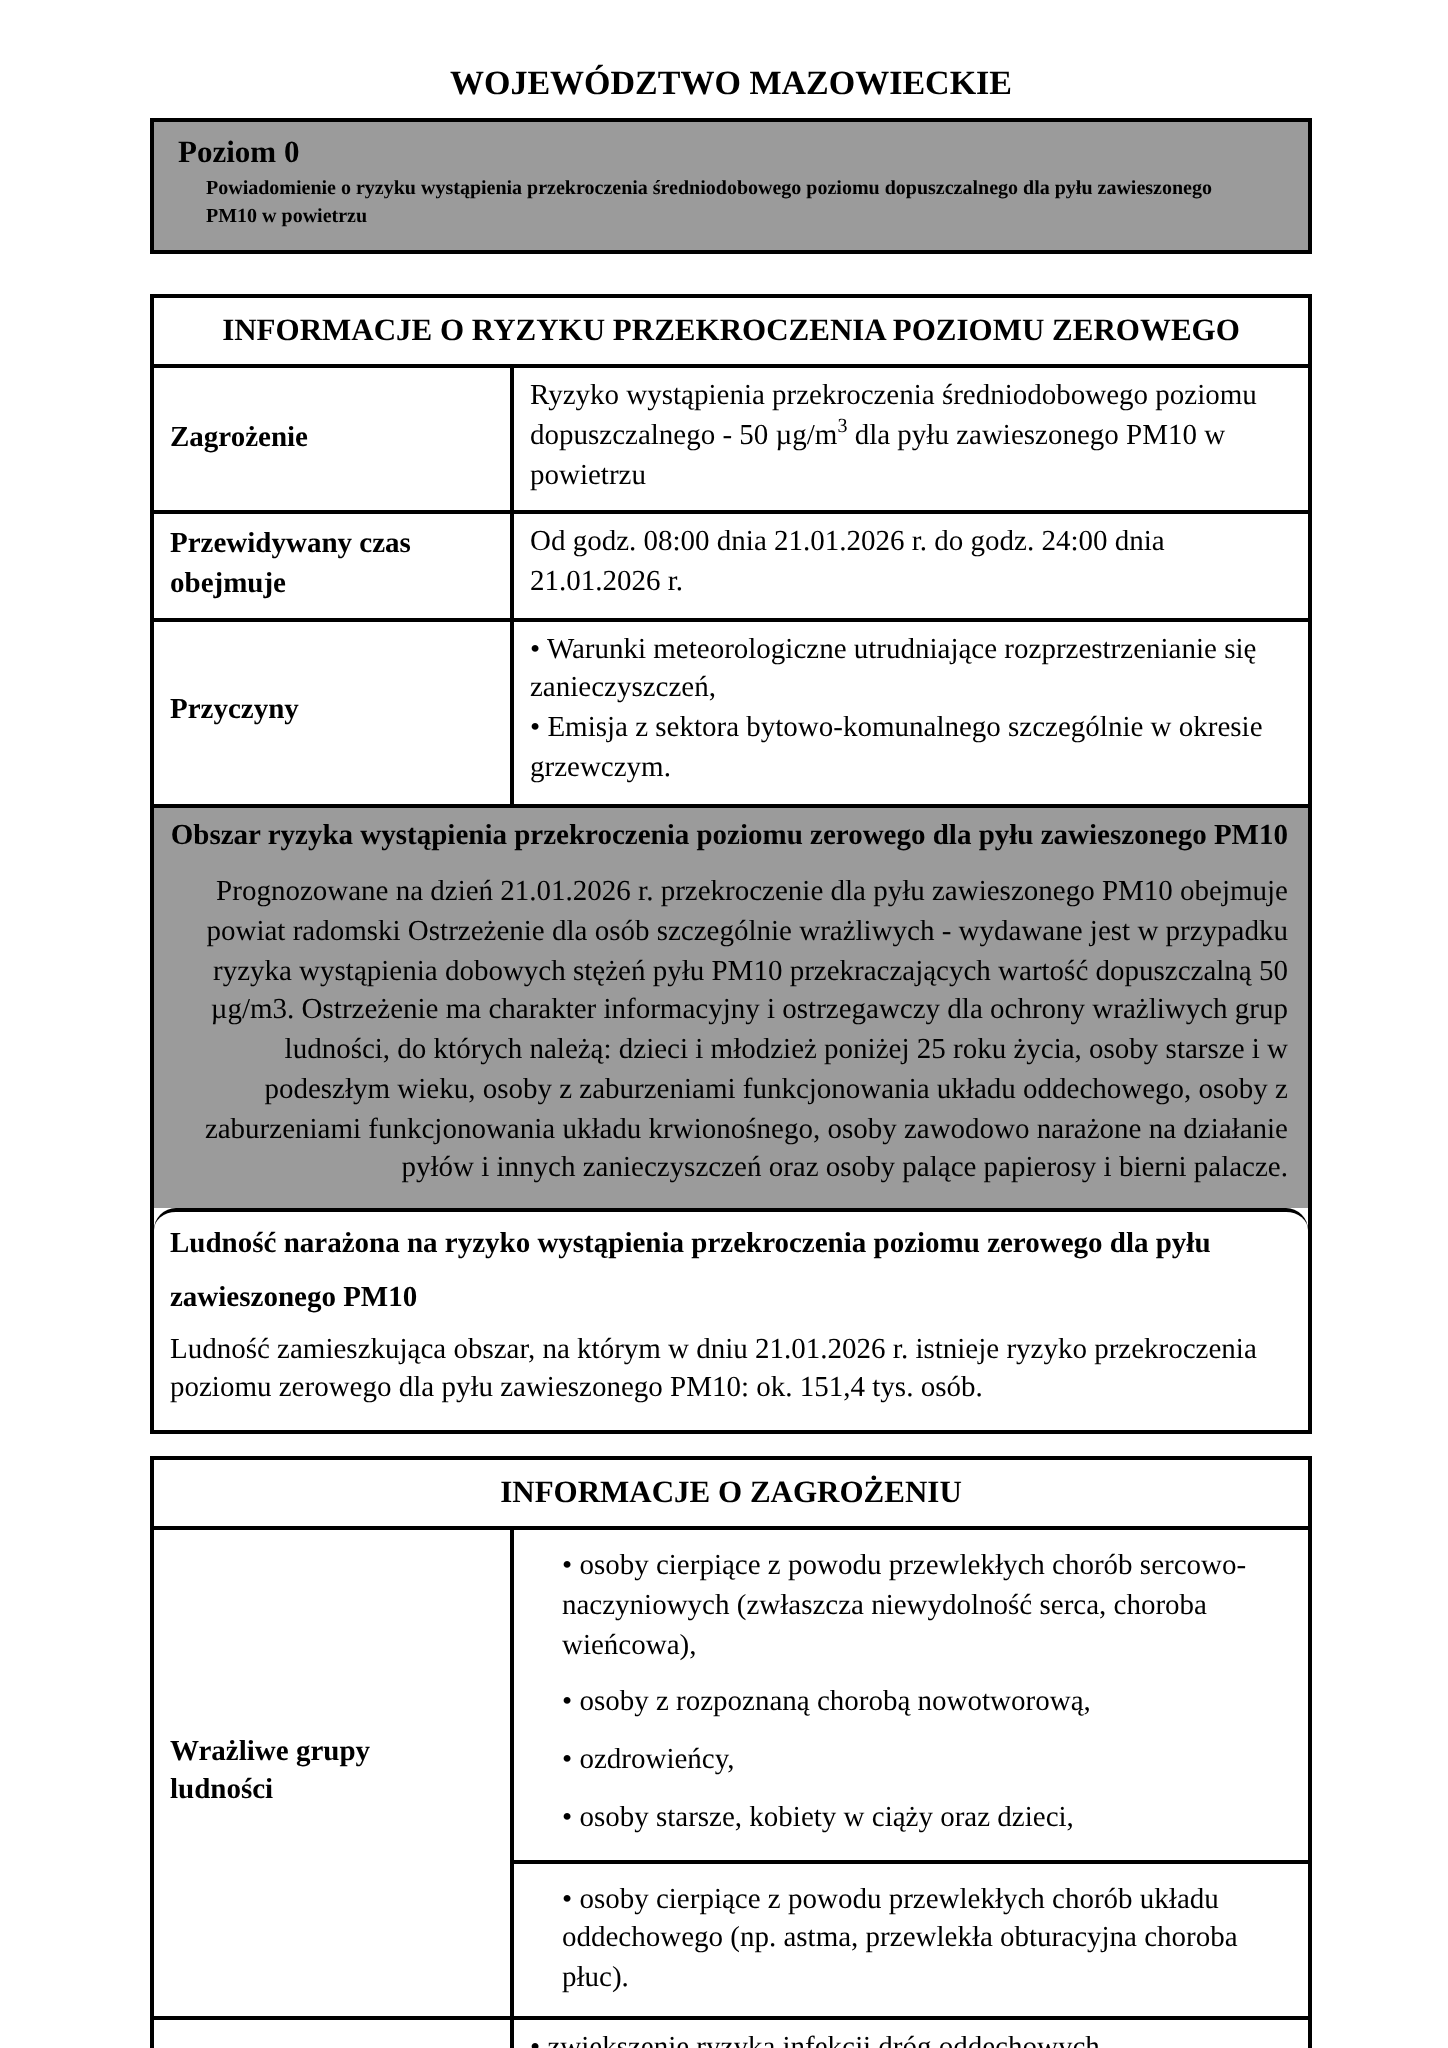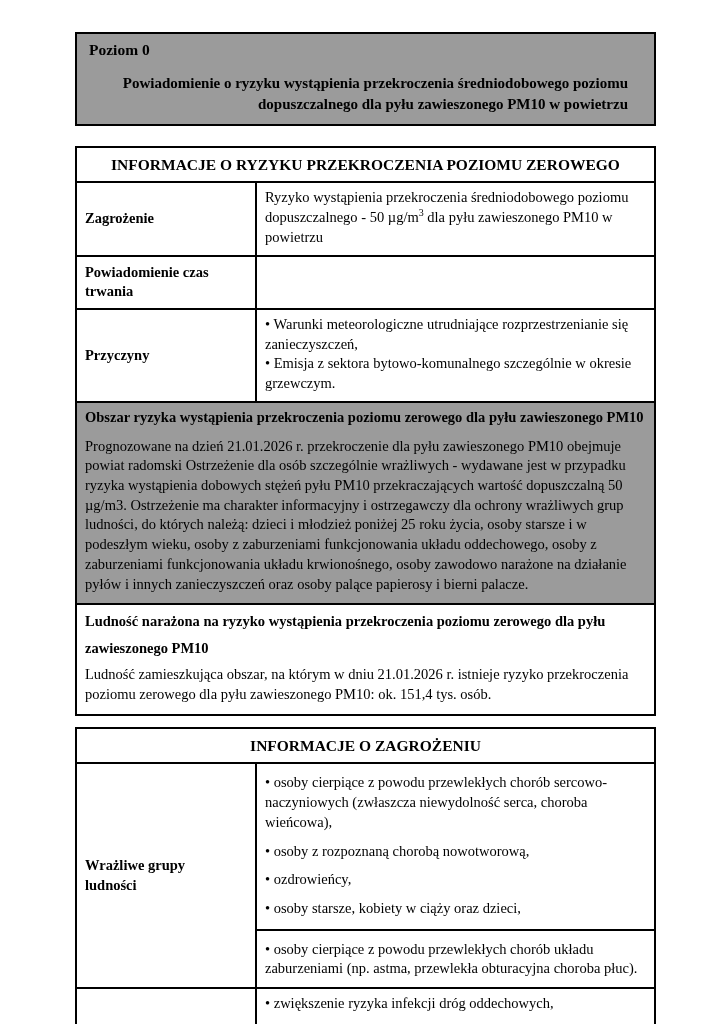--- a/index.html
+++ b/index.html
@@ -8,73 +8,77 @@
   body {
     width:724px; height:1024px; overflow:hidden; background:#ffffff;
     font-family:"Liberation Serif","DejaVu Serif",serif; color:#000;
   }
   .page { padding:32px 68px 0 75px; }
 
   .doc-title { font-size:17px; font-weight:bold; text-align:center; margin:0 0 7px 0; }
 
   .banner { border:2px solid var(--ink); background:var(--gray); padding:5px 12px 9px 12px; }
   .banner-level { font-weight:bold; font-size:15.5px; line-height:1.4; }
-  .banner-msg { font-weight:bold; font-size:15px; line-height:1.42; text-align:right; padding:0 14px;margin-top:12px; }
+  .banner-msg { font-weight:bold; font-size:10px; line-height:1.42; text-align:left; padding:0 14px; }
 
   .tbl { border:2px solid var(--ink); margin-top:20px; font-size:14.5px; line-height:1.36; }
   .tbl-title { font-weight:bold; font-size:15.5px; text-align:center; padding:6px 6px; }
   .trow { display:flex; border-top:2px solid var(--ink); }
   .lcell {
     flex:0 0 180px; width:180px; border-right:2px solid var(--ink);
     font-weight:bold; padding:6px 26px 6px 8px; display:flex; align-items:center;
   }
   .vcell { flex:1 1 auto; padding:5px 10px 7px 8px; }
   .vcell p { margin:0; }
   sup.u3 { font-size:10px; vertical-align:super; line-height:0; }
 
-  .area-row { border-top:2px solid var(--ink); background:var(--gray); padding:5px 10px 9px 8px; }
+  .area-row { border-top:2px solid var(--ink); background:var(--gray); padding:5px 10px 9px 8px;text-align:right; }
   .sec-heading { font-weight:bold; margin:0 0 9px 0; }
   .sec-body { margin:0; }
 
-  .pop-row { border-top:2px solid var(--ink); padding:3px 10px 10px 8px; }
+  .pop-row { border-top:2px solid var(--ink); padding:3px 10px 10px 8px;border-radius:11px; }
   .pop-heading { font-weight:bold; line-height:1.85; margin:0; }
   .pop-body { margin:3px 0 0 0; }
 
   .tbl2 { margin-top:11px; border-bottom:none; }
   .subcol { flex:1 1 auto; display:flex; flex-direction:column; }
   .suba { padding:0 10px 10px 8px; }
   .subb { border-top:2px solid var(--ink); padding:0 10px 8px 8px; }
-  .bullet-p { margin:9px 0 0 0; }
+  .bullet-p { margin:9px 0 0 16px; }
   .bullet-p::before { content:"• "; }
   .trow.cut { min-height:78px; }
   .lcell.empty { padding:6px 8px; }
 </style>
 </head>
 <body>
 
 <div class="page">
 
+  <h1 class="doc-title">WOJEWÓDZTWO MAZOWIECKIE</h1>
 
   <div class="banner">
     <div class="banner-level">Poziom 0</div>
     <div class="banner-msg">Powiadomienie o ryzyku wystąpienia przekroczenia średniodobowego poziomu dopuszczalnego dla pyłu zawieszonego PM10 w powietrzu</div>
   </div>
 
   <div class="tbl">
     <div class="tbl-title">INFORMACJE O RYZYKU PRZEKROCZENIA POZIOMU ZEROWEGO</div>
 
     <div class="trow">
       <div class="lcell">Zagrożenie</div>
       <div class="vcell">
         <p><span>Ryzyko wystąpienia przekroczenia średniodobowego poziomu dopuszczalnego - 50 µg/m</span><sup class="u3">3</sup><span> dla pyłu zawieszonego PM10 w powietrzu</span></p>
       </div>
     </div>
 
     <div class="trow">
-      <div class="lcell">Powiadomienie czas trwania</div>
+      <div class="lcell">Przewidywany czas obejmuje</div>
+      <div class="vcell">
+        <p>Od godz. 08:00 dnia 21.01.2026 r. do godz. 24:00 dnia 21.01.2026 r.</p>
+      </div>
     </div>
 
     <div class="trow">
       <div class="lcell">Przyczyny</div>
       <div class="vcell">
         <p class="cause"><span>• </span><span>Warunki meteorologiczne utrudniające rozprzestrzenianie się zanieczyszczeń,</span></p>
         <p class="cause"><span>• </span><span>Emisja z sektora bytowo-komunalnego szczególnie w okresie grzewczym.</span></p>
       </div>
     </div>
 
@@ -95,21 +99,21 @@
     <div class="trow">
       <div class="lcell">Wrażliwe grupy ludności</div>
       <div class="subcol">
         <div class="suba">
           <p class="bullet-p">osoby cierpiące z powodu przewlekłych chorób sercowo-naczyniowych (zwłaszcza niewydolność serca, choroba wieńcowa),</p>
           <p class="bullet-p">osoby z rozpoznaną chorobą nowotworową,</p>
           <p class="bullet-p">ozdrowieńcy,</p>
           <p class="bullet-p">osoby starsze, kobiety w ciąży oraz dzieci,</p>
         </div>
         <div class="subb">
-          <p class="bullet-p">osoby cierpiące z powodu przewlekłych chorób układu zaburzeniami (np. astma, przewlekła obturacyjna choroba płuc).</p>
+          <p class="bullet-p">osoby cierpiące z powodu przewlekłych chorób układu oddechowego (np. astma, przewlekła obturacyjna choroba płuc).</p>
         </div>
       </div>
     </div>
 
     <div class="trow cut">
       <div class="lcell empty"></div>
       <div class="vcell">
         <p class="bullet-p">zwiększenie ryzyka infekcji dróg oddechowych,</p>
 
       </div>

